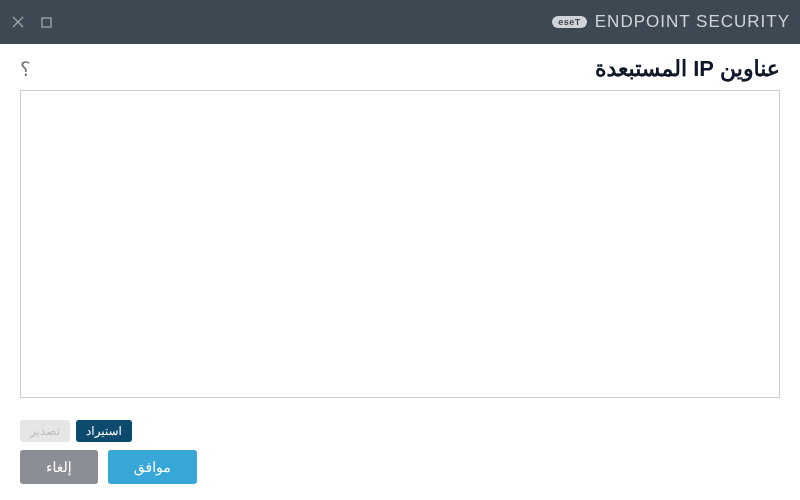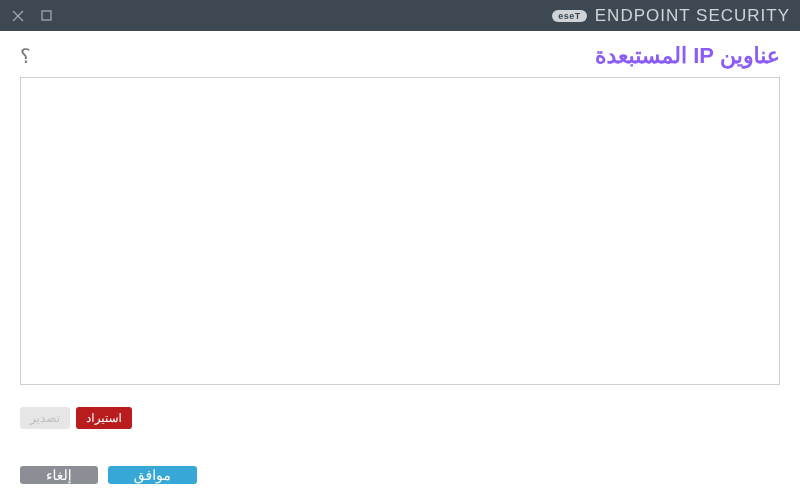--- a/index.html
+++ b/index.html
@@ -8,21 +8,21 @@
       box-sizing: border-box;
     }
     body {
       width: 800px;
       height: 500px;
       font-family: "Segoe UI", Tahoma, Arial, sans-serif;
       background: #ffffff;
       overflow: hidden;
     }
     .titlebar {
-      height: 31px;
+      height: 44px;
       background: #3d4852;
       display: flex;
       align-items: center;
       justify-content: space-between;
       padding: 15px 10px;
     }
     .titlebar-left {
       display: flex;
       align-items: center;
       gap: 12px;
@@ -64,21 +64,21 @@
       padding: 12px 20px 0 20px;
     }
     .header-row {
       display: flex;
       align-items: center;
       justify-content: space-between;
       margin-bottom: 8px;
     }
     .page-title {
       font-size: 22px;
-      color: #8b5cf6;
+      color: #0f172a;
       direction: rtl;
       text-align: right;
     }
     .help-icon {
       color: #777;
       font-size: 20px;
       cursor: pointer;
     }
     .listbox {
       border: 1px solid #cfcfcf;
@@ -89,21 +89,21 @@
     .list-toolbar {
       display: flex;
       justify-content: space-between;
       margin-top: 22px;
     }
     .toolbar-group {
       display: flex;
       gap: 6px;
     }
     .small-btn {
-      background: #b91c1c;
+      background: #0c4a6e;
       color: #ffffff;
       border: none;
       border-radius: 3px;
       padding: 4px 10px;
       font-size: 12px;
       cursor: pointer;
       font-family: inherit;
     }
     .small-btn.disabled {
       background: #e6e6e6;
@@ -115,21 +115,21 @@
       bottom: 0;
       left: 0;
       right: 0;
       padding: 16px 20px;
       display: flex;
       gap: 10px;
     }
     .footer-btn {
       border: none;
       border-radius: 3px;
-      padding: 1px 26px;
+      padding: 9px 26px;
       font-size: 14px;
       cursor: pointer;
       color: #ffffff;
       font-family: inherit;
     }
     .footer-btn.primary {
       background: #37a7d8;
     }
     .footer-btn.secondary {
       background: #8b8e94;

